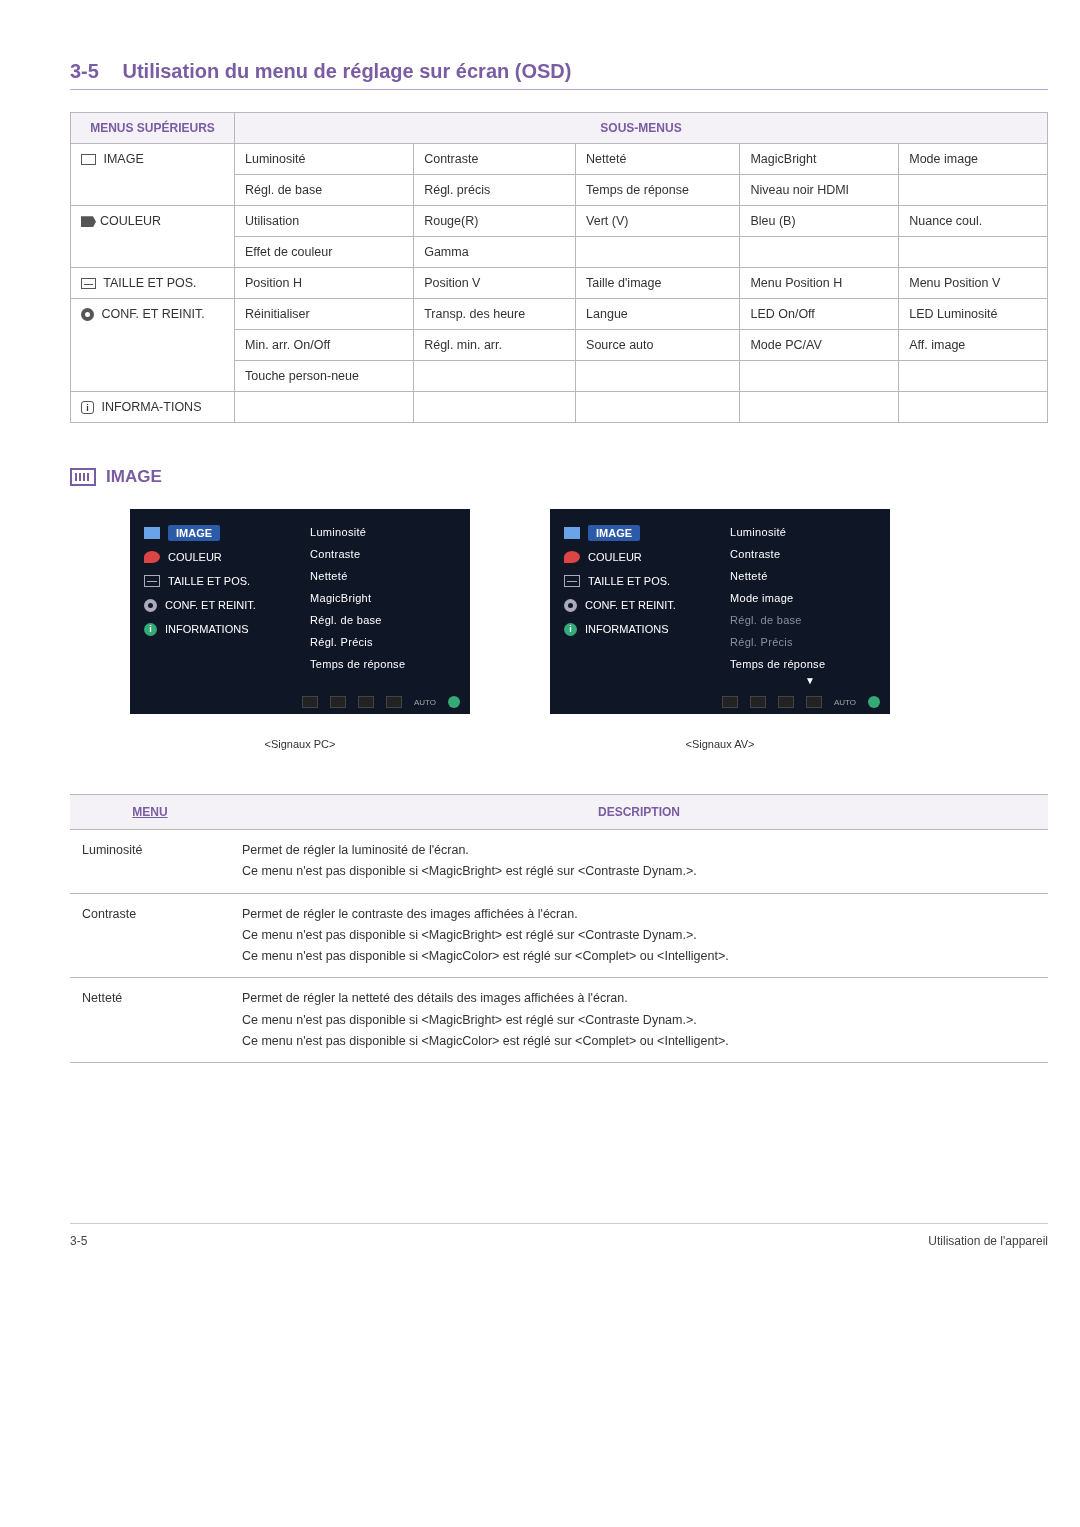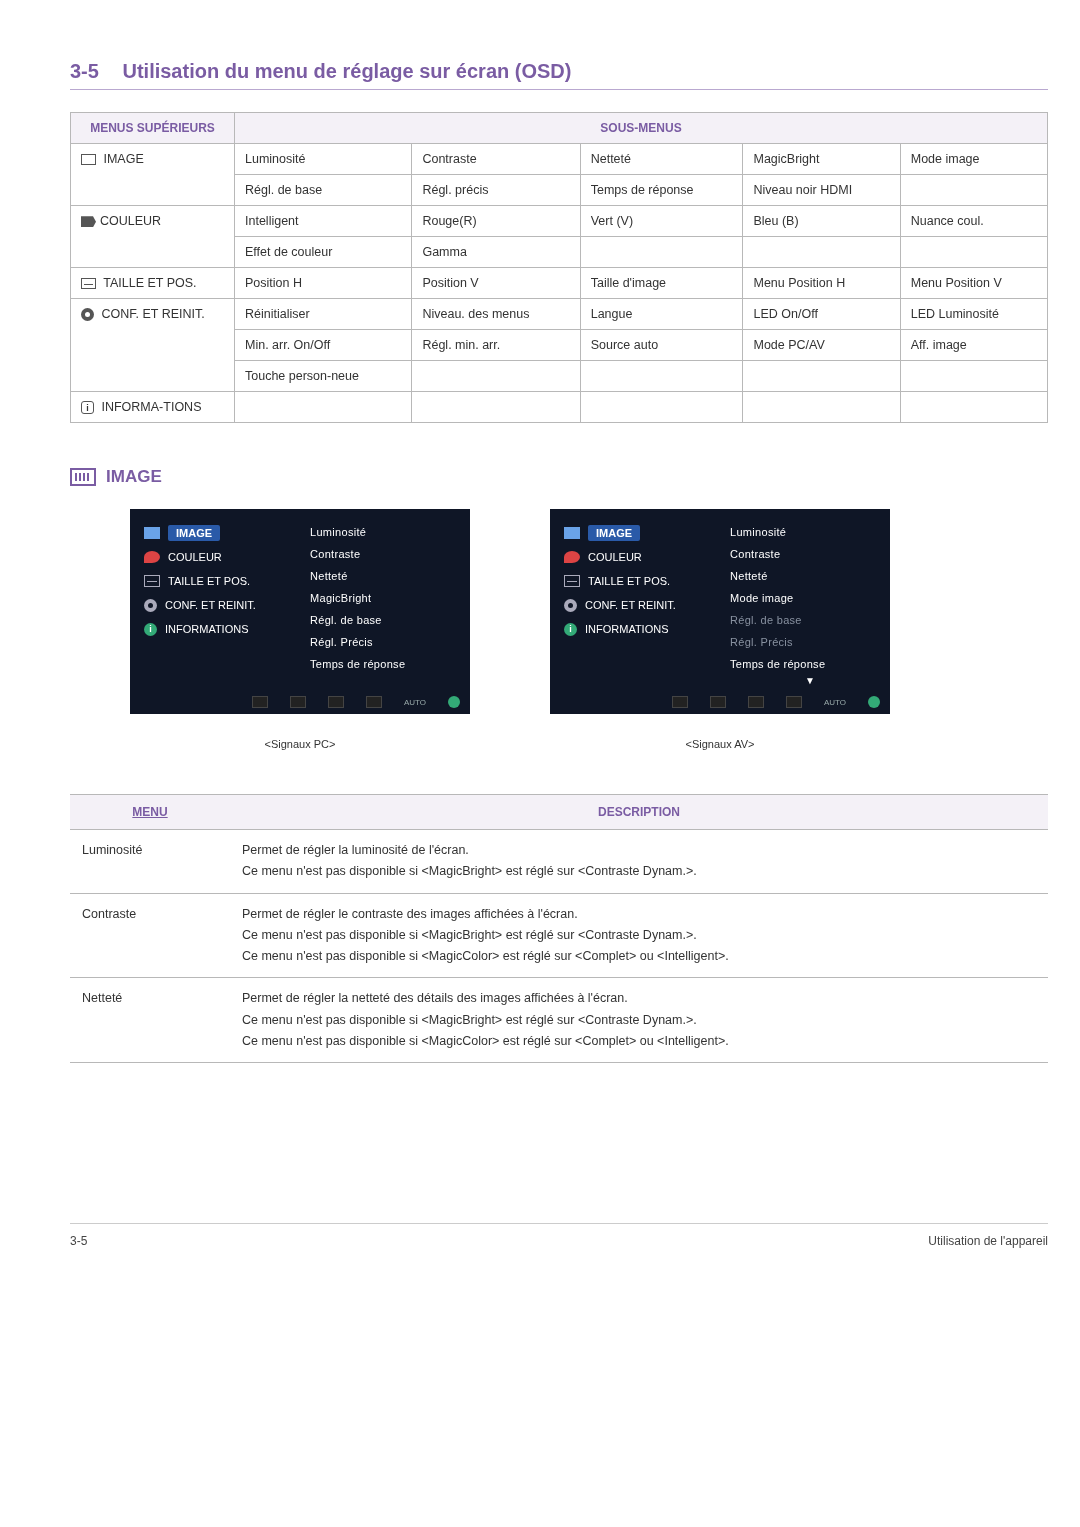--- a/index.html
+++ b/index.html
@@ -129,21 +129,21 @@
   .highlight { background:#2a5aa8; padding:2px 8px; border-radius:2px; font-weight:bold; }
   .osd-icon { width:16px; height:12px; display:inline-block; }
   .ic-monitor { border:1px solid #6aa3e8; }
   .ic-monitor.active { background:#6aa3e8; }
   .ic-palette { background:#d44; border-radius:50% 50% 50% 0; }
   .ic-size2 { border:1px solid #aab; position:relative; }
   .ic-size2::after{content:"";position:absolute;left:2px;right:2px;top:50%;border-top:1px solid #aab;}
   .ic-gear2 { background:#aab; border-radius:50%; width:13px;height:13px; position:relative; }
   .ic-gear2::after{content:"";position:absolute;left:4px;top:4px;width:5px;height:5px;border-radius:50%;background:#0f1626;}
   .ic-info2 { width:13px;height:13px;border-radius:50%;background:#3a7; display:flex;align-items:center;justify-content:center;font-size:9px;font-weight:bold; }
-  .osd-footer { position:absolute; bottom:6px; right:10px; display:flex; gap:22px; align-items:center; }
+  .osd-footer { position:absolute; bottom:6px; right:10px; display:flex; gap:12px; align-items:center; }
   .foot-icon { width:16px; height:12px; background:#222; border:1px solid #444; }
   .foot-txt { font-size:8px; color:#9aa; }
   .foot-green { width:12px;height:12px;border-radius:50%;background:#3a7; }
   .down-arrow { color:#fff; font-size:10px; text-align:center; }
   .caption { font-size:11px; margin-top:24px; }
 
   table.desc {
     width:100%;
     border-collapse: collapse;
     font-size:12.5px;
@@ -207,21 +207,21 @@
       <td>Régl. précis</td>
       <td>Temps de réponse</td>
       <td>Niveau noir HDMI</td>
       <td></td>
     </tr>
 
     <tr>
       <td rowspan="2" class="menu-cell">
         <span class="menu-icon-palette"></span><span>COULEUR</span>
       </td>
-      <td>Intelligent</td>
+      <td>Utilisation</td>
       <td>Rouge(R)</td>
       <td>Vert (V)</td>
       <td>Bleu (B)</td>
       <td>Nuance coul.</td>
     </tr>
     <tr>
       <td>Effet de couleur</td>
       <td>Gamma</td>
       <td></td>
       <td></td>
@@ -237,21 +237,21 @@
       <td>Taille d'image</td>
       <td>Menu Position H</td>
       <td>Menu Position V</td>
     </tr>
 
     <tr>
       <td rowspan="3" class="menu-cell">
         <span class="menu-icon-gear"></span><span> CONF. ET REINIT.</span>
       </td>
       <td>Réinitialiser</td>
-      <td>Niveau. des menus</td>
+      <td>Transp. des heure</td>
       <td>Langue</td>
       <td>LED On/Off</td>
       <td>LED Luminosité</td>
     </tr>
     <tr>
       <td>Min. arr. On/Off</td>
       <td>Régl. min. arr.</td>
       <td>Source auto</td>
       <td>Mode PC/AV</td>
       <td>Aff. image</td>

